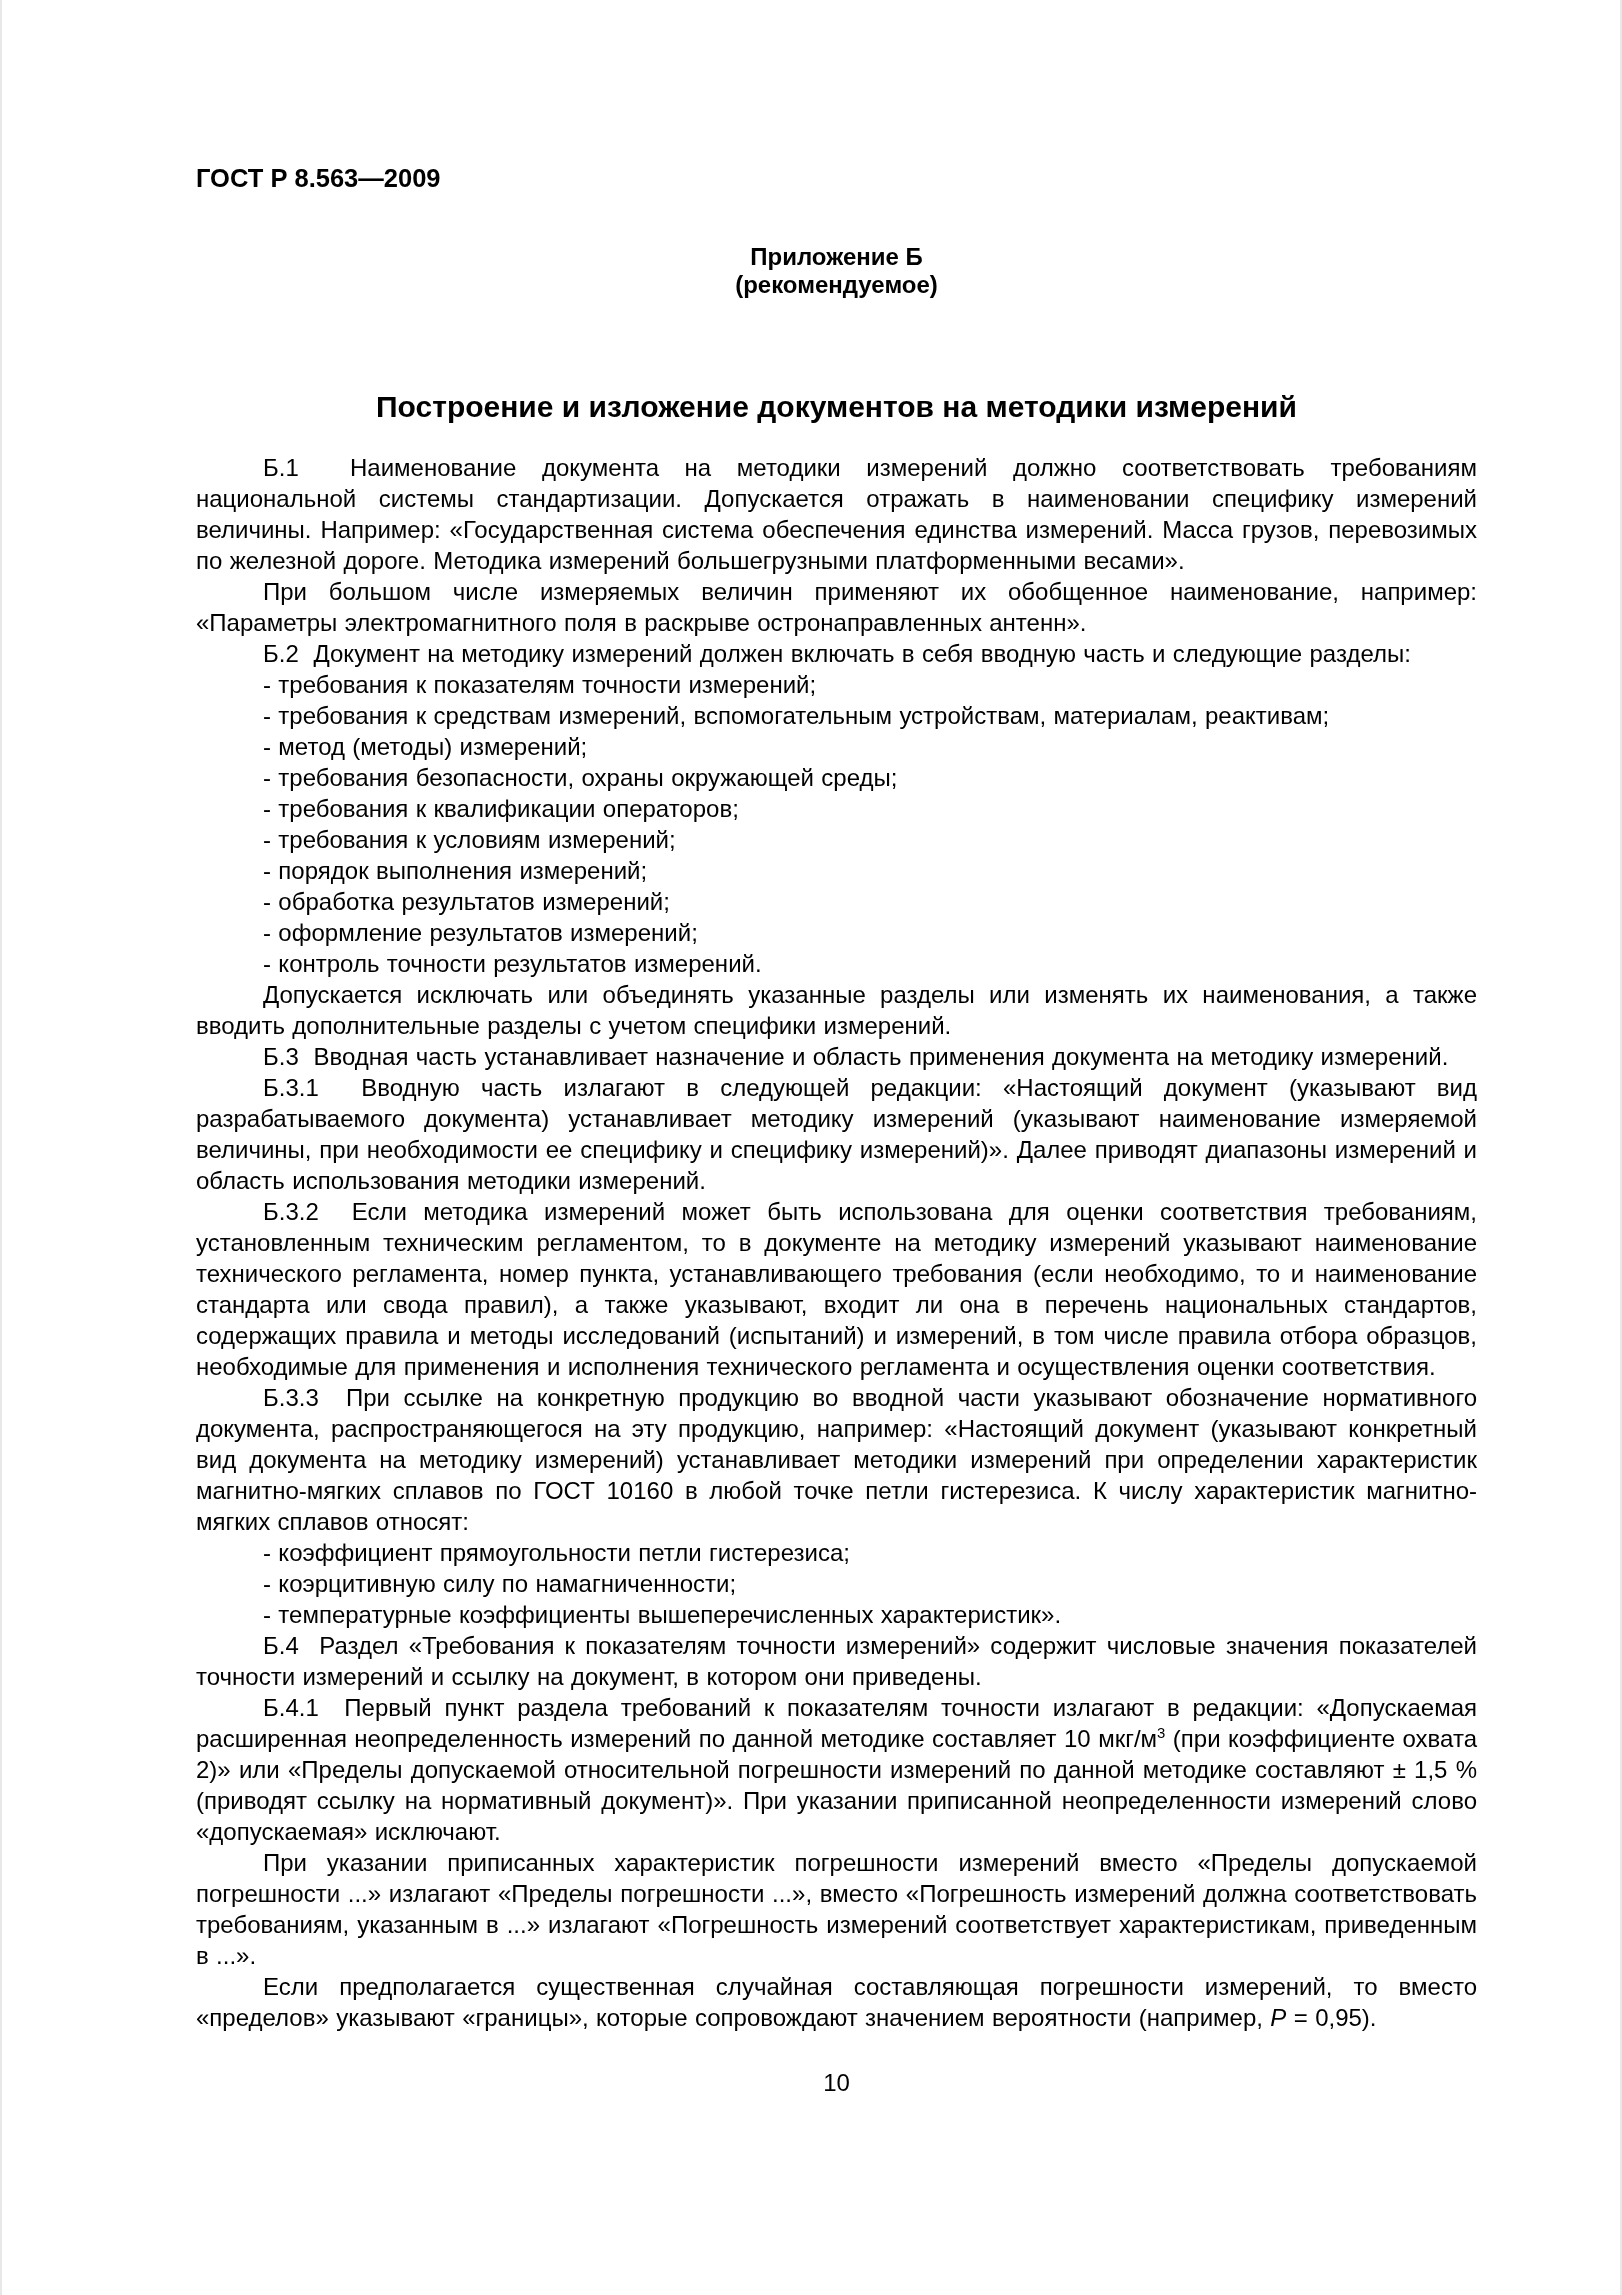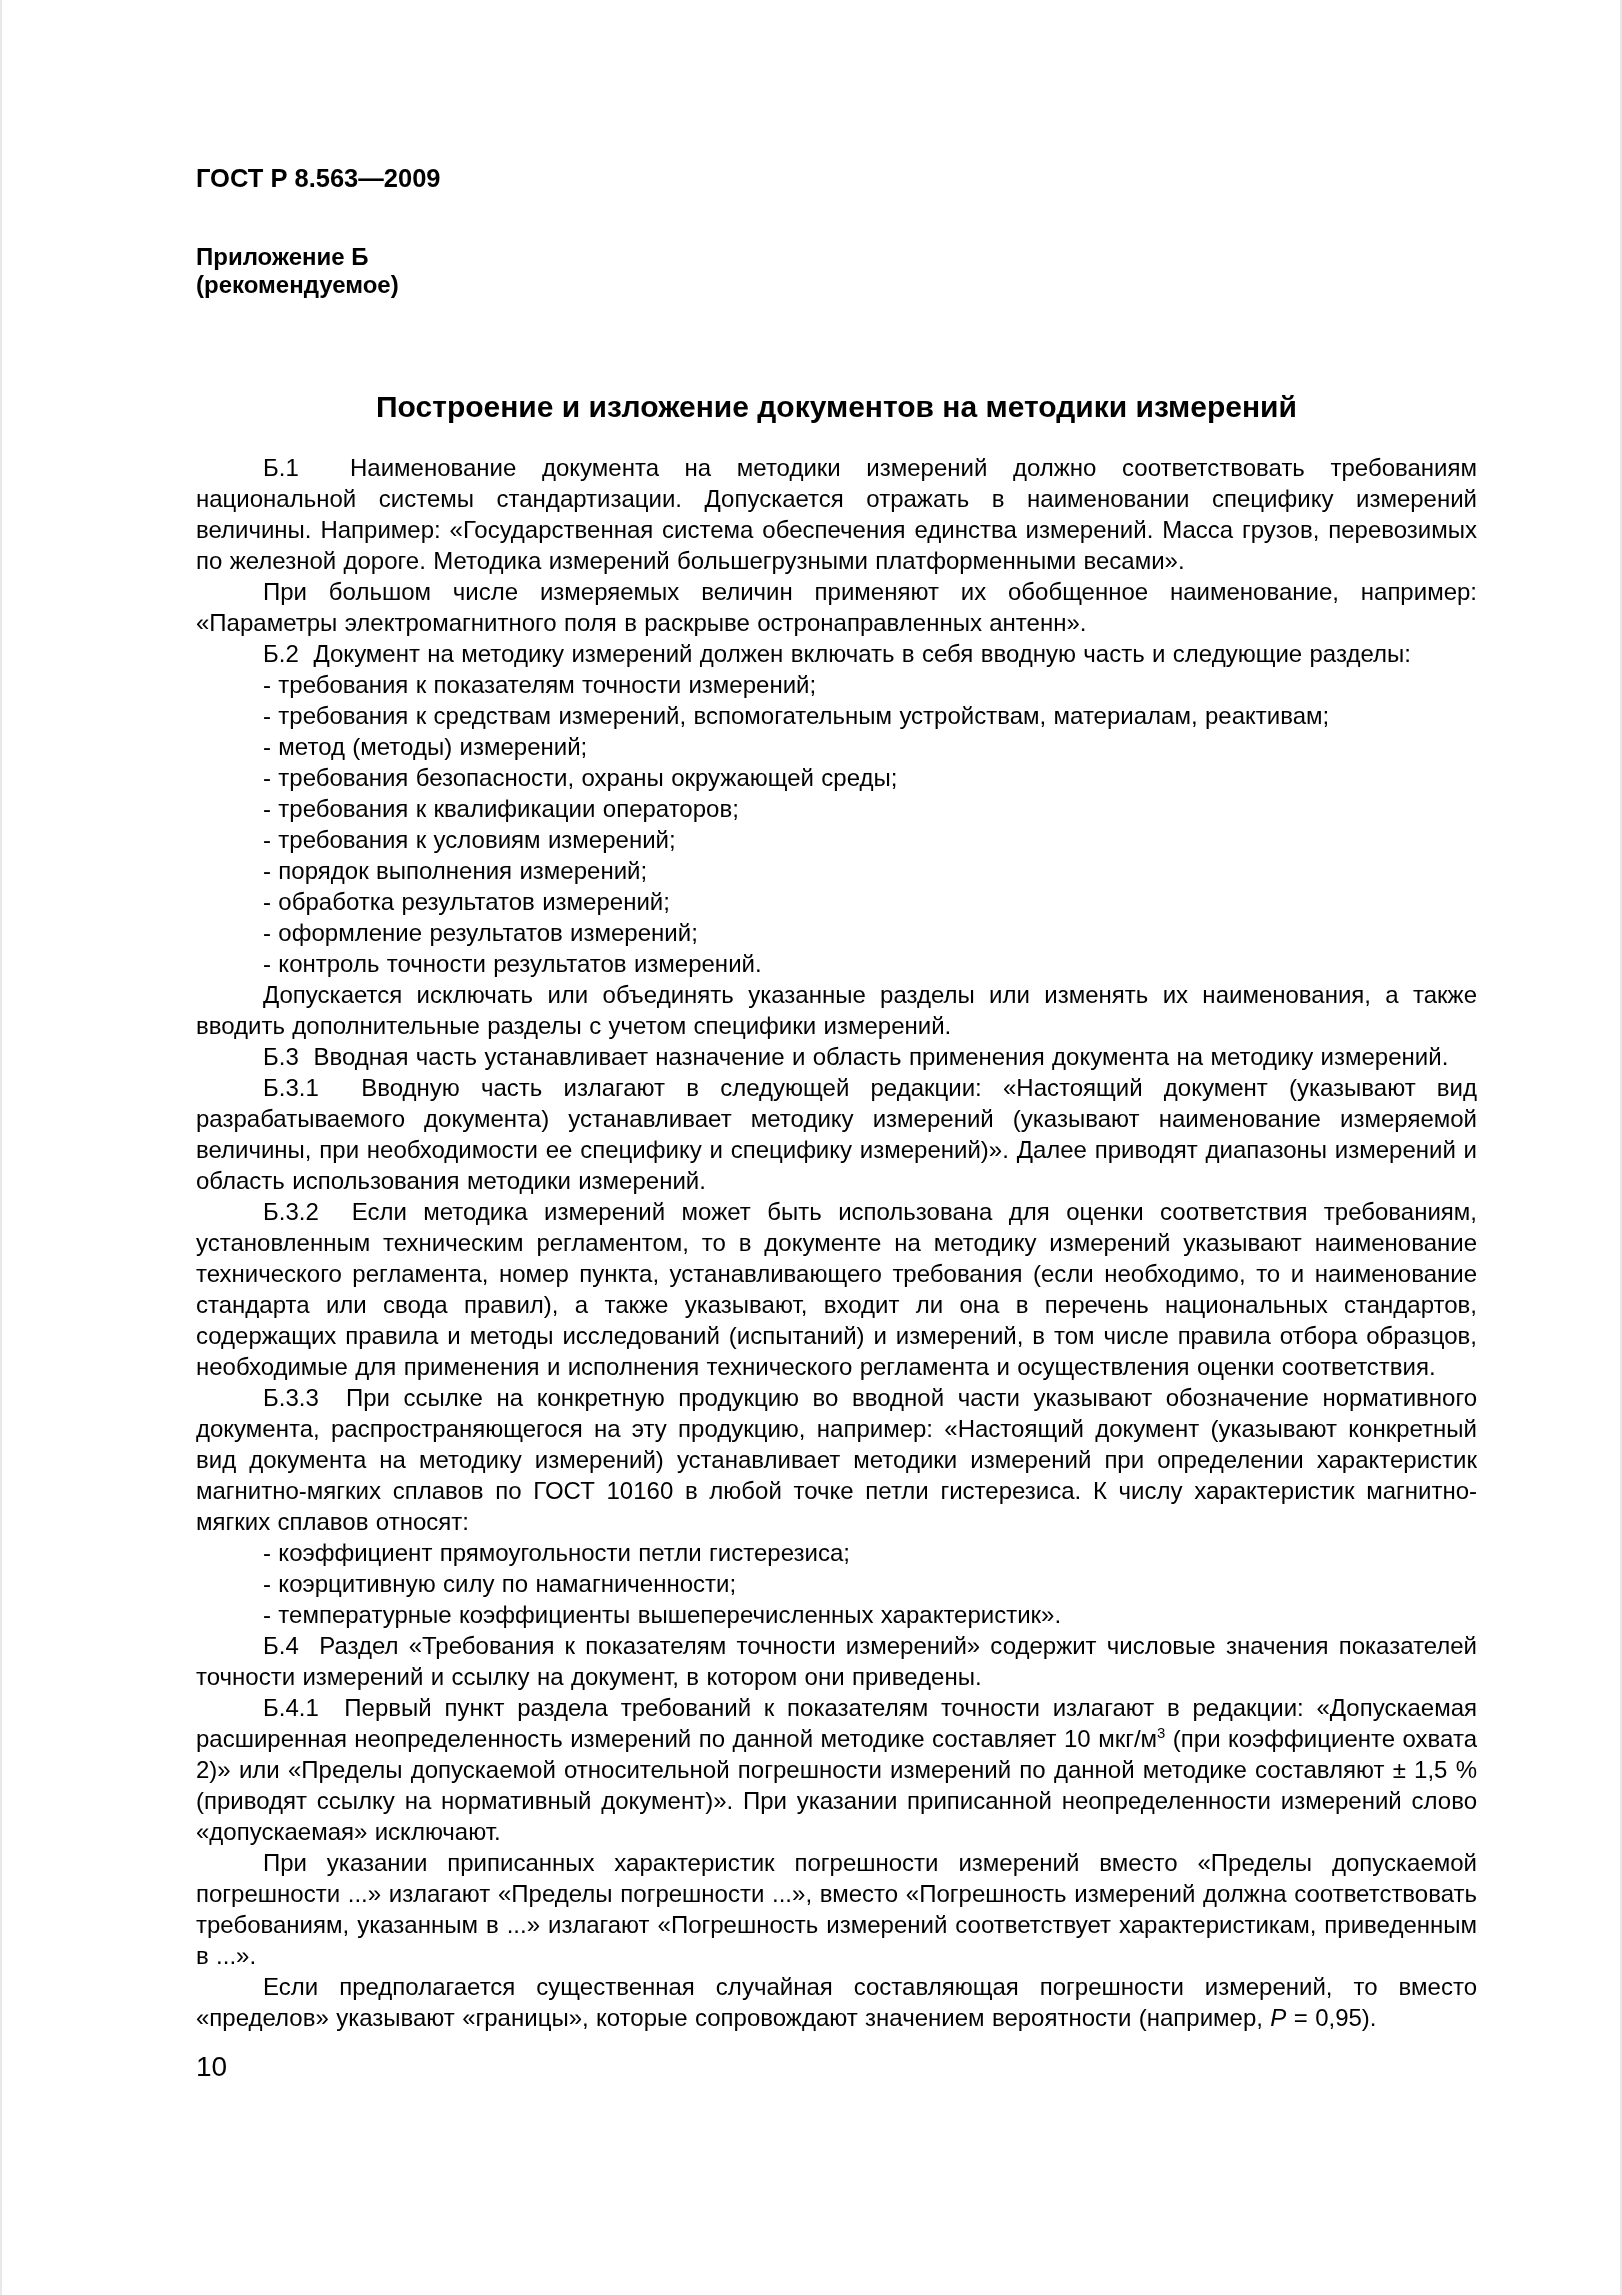--- a/index.html
+++ b/index.html
@@ -16,21 +16,21 @@
     overflow: hidden;
   }
   .doc-code {
     font-weight: bold;
     font-size: 25.5px;
     line-height: 29px;
     text-align: left;
   }
   .appendix-block {
     margin-top: 50px;
-    text-align: left;
+    text-align: center;
     font-weight: bold;
     font-size: 24px;
     line-height: 28px;
   }
   .doc-title {
     margin-top: 92px;
     text-align: center;
     font-weight: bold;
     font-size: 30px;
     line-height: 31px;
@@ -44,23 +44,24 @@
     line-height: 31px;
     word-spacing: 0.7px;
   }
   .para sup {
     font-size: 0.62em;
     line-height: 0;
     vertical-align: super;
   }
   .para i { font-style: italic; }
   .page-number {
-    margin-top: 18px;
-    font-size: 28px;
+    margin-top: 34px;
+    font-size: 24px;
     line-height: 31px;
+    text-align: center;
   }
 </style>
 </head>
 <body>
 
 <div class="page">
   <div class="doc-code">ГОСТ Р 8.563—2009</div>
 
   <div class="appendix-block">
     <div>Приложение Б</div>

